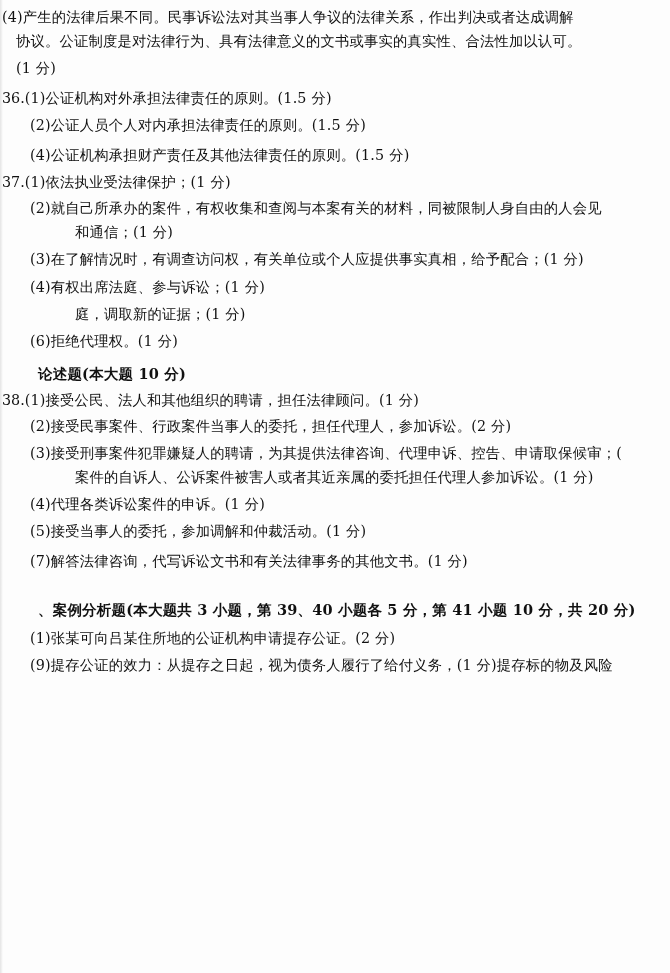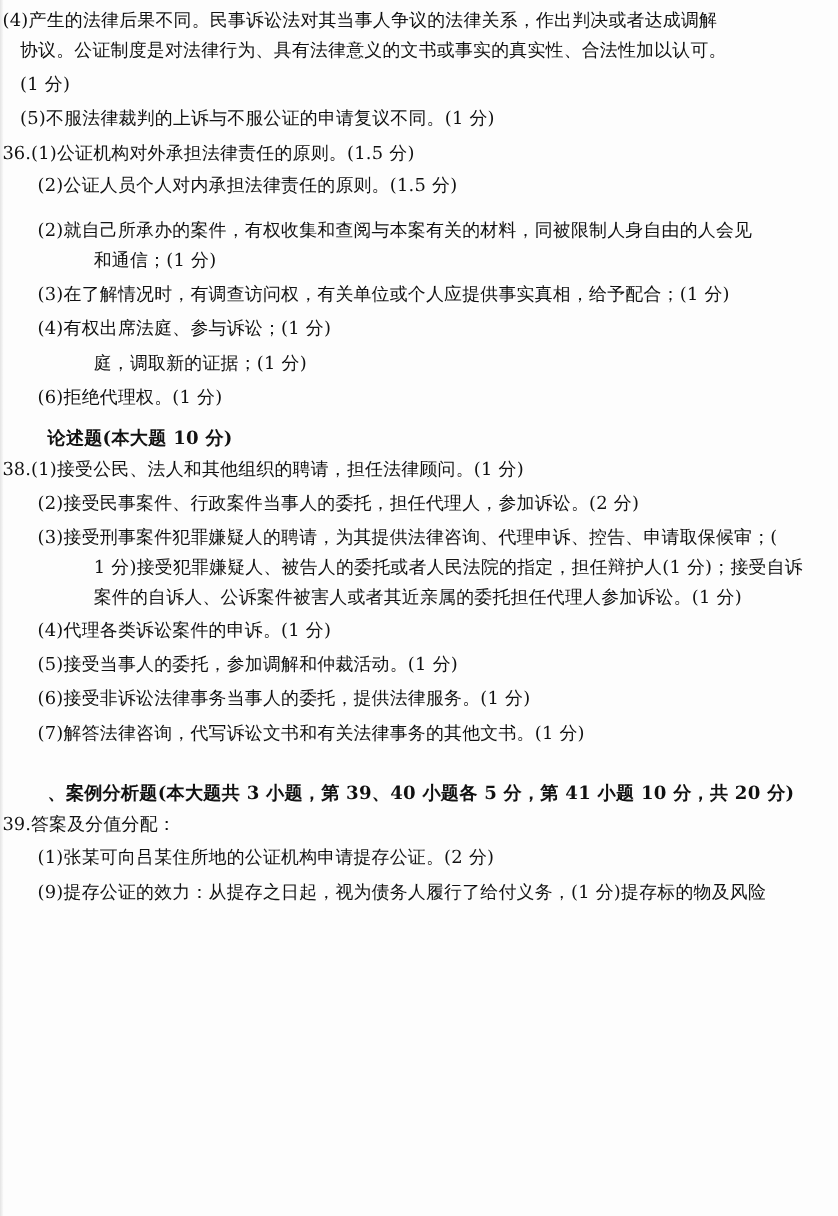--- a/index.html
+++ b/index.html
@@ -89,33 +89,37 @@
 
 <div class="page">
   <div class="edge-fade"></div>
   <div class="content">
 
     <div class="line para ind0">(4)产生的法律后果不同。民事诉讼法对其当事人争议的法律关系，作出判决或者达成调解</div>
     <div class="line para ind1">协议。公证制度是对法律行为、具有法律意义的文书或事实的真实性、合法性加以认可。</div>
     <div class="spacer-sm"></div>
     <div class="line para ind1">(1 分)</div>
     <div class="spacer-sm"></div>
-    <div class="line para ind1">(5)不服法律裁判的上诉与不服公证的申请复议不同。(1 分)</div>
     <div class="spacer-sm"></div>
 
     <div class="num-item">
       <span class="num-label">36.</span>
       <span class="num-body">(1)公证机构对外承担法律责任的原则。(1.5 分)</span>
     </div>
     <div class="spacer-sm"></div>
     <div class="line para sub">(2)公证人员个人对内承担法律责任的原则。(1.5 分)</div>
     <div class="spacer-sm"></div>
     <div class="spacer-sm"></div>
+    <div class="line para sub">(4)公证机构承担财产责任及其他法律责任的原则。(1.5 分)</div>
     <div class="spacer-sm"></div>
 
+    <div class="num-item">
+      <span class="num-label">37.</span>
+      <span class="num-body">(1)依法执业受法律保护；(1 分)</span>
+    </div>
     <div class="spacer-sm"></div>
     <div class="line para sub">(2)就自己所承办的案件，有权收集和查阅与本案有关的材料，同被限制人身自由的人会见</div>
     <div class="line para sub2">和通信；(1 分)</div>
     <div class="spacer-sm"></div>
     <div class="line para sub">(3)在了解情况时，有调查访问权，有关单位或个人应提供事实真相，给予配合；(1 分)</div>
     <div class="spacer-sm"></div>
     <div class="line para sub">(4)有权出席法庭、参与诉讼；(1 分)</div>
     <div class="spacer-sm"></div>
     <div class="line para sub2">庭，调取新的证据；(1 分)</div>
     <div class="spacer-sm"></div>
@@ -124,36 +128,30 @@
     <div class="heading tight">论述题(本大题 10 分)</div>
 
     <div class="num-item">
       <span class="num-label">38.</span>
       <span class="num-body">(1)接受公民、法人和其他组织的聘请，担任法律顾问。(1 分)</span>
     </div>
     <div class="spacer-sm"></div>
     <div class="line para sub">(2)接受民事案件、行政案件当事人的委托，担任代理人，参加诉讼。(2 分)</div>
     <div class="spacer-sm"></div>
     <div class="line para sub">(3)接受刑事案件犯罪嫌疑人的聘请，为其提供法律咨询、代理申诉、控告、申请取保候审；(</div>
-    <div class="line para sub2">1 分)接受犯罪嫌疑人、被告人的委托或者人民法院的指定，担任辩护人(1 分)；接受自诉</div>
     <div class="line para sub2">案件的自诉人、公诉案件被害人或者其近亲属的委托担任代理人参加诉讼。(1 分)</div>
     <div class="spacer-sm"></div>
     <div class="line para sub">(4)代理各类诉讼案件的申诉。(1 分)</div>
     <div class="spacer-sm"></div>
     <div class="line para sub">(5)接受当事人的委托，参加调解和仲裁活动。(1 分)</div>
     <div class="spacer-sm"></div>
-    <div class="line para sub">(6)接受非诉讼法律事务当事人的委托，提供法律服务。(1 分)</div>
     <div class="spacer-sm"></div>
     <div class="line para sub">(7)解答法律咨询，代写诉讼文书和有关法律事务的其他文书。(1 分)</div>
 
     <div class="heading">、案例分析题(本大题共 3 小题，第 39、40 小题各 5 分，第 41 小题 10 分，共 20 分)</div>
 
-    <div class="num-item">
-      <span class="num-label">39.</span>
-      <span class="num-body">答案及分值分配：</span>
-    </div>
     <div class="spacer-sm"></div>
     <div class="line para sub">(1)张某可向吕某住所地的公证机构申请提存公证。(2 分)</div>
     <div class="spacer-sm"></div>
     <div class="line para sub">(9)提存公证的效力：从提存之日起，视为债务人履行了给付义务，(1 分)提存标的物及风险</div>
 
   </div>
 </div>
 
 </body></html>

